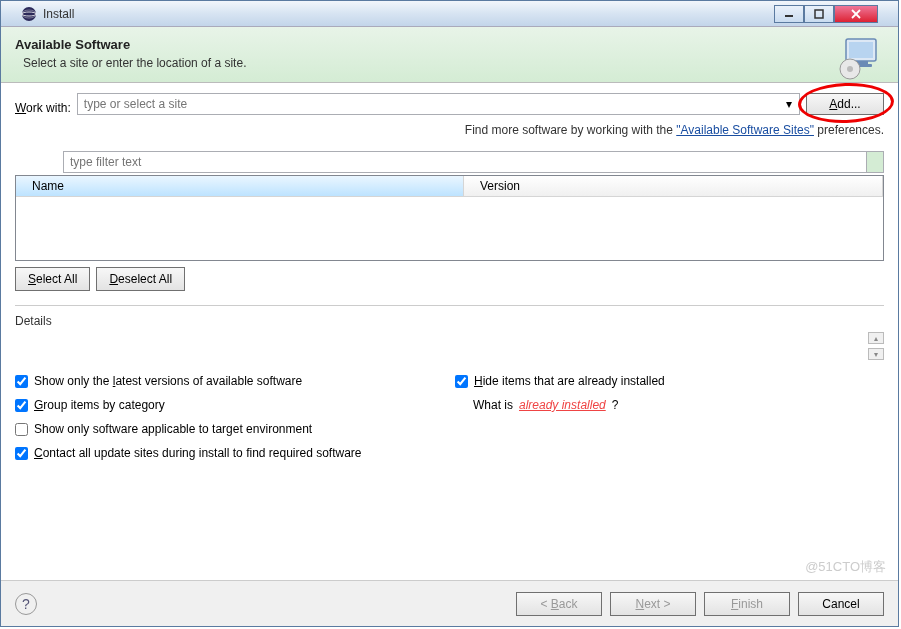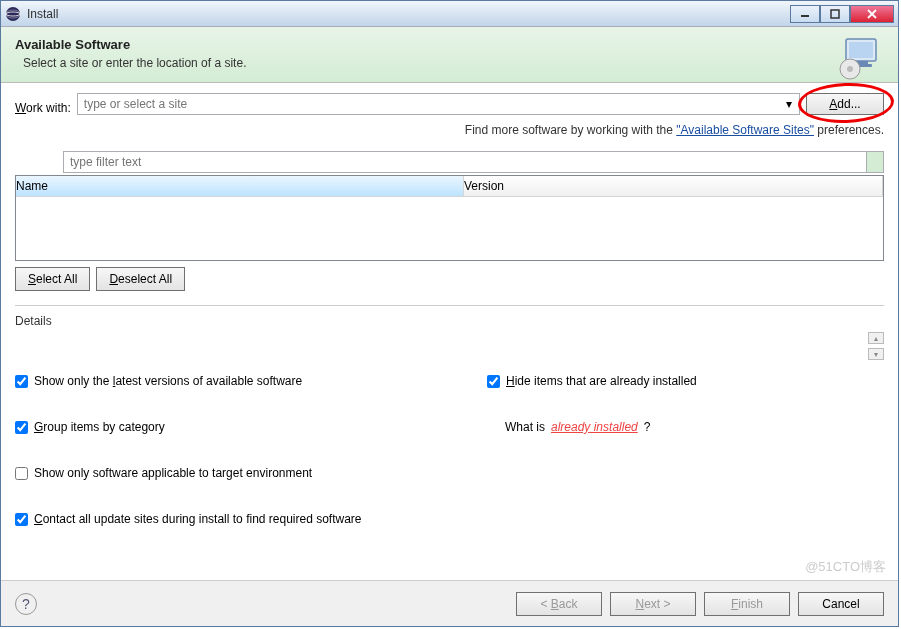--- a/index.html
+++ b/index.html
@@ -1,20 +1,20 @@
 <!DOCTYPE html>
 <html><head>
 <meta charset="utf-8">
 <style>
 * { box-sizing: border-box; margin: 0; padding: 0; font-family: "Segoe UI", Tahoma, sans-serif; font-size: 12px; }
 body { background: #fff; width: 901px; height: 629px; overflow: hidden; position: relative; }
 
 .window-outer { border: 1px solid #5a7aa0; width: 899px; height: 627px; position: relative; background: #fff; }
 
-.titlebar { height: 26px; background: linear-gradient(to bottom, #f2f6fb 0%, #d7e4f2 50%, #c3d5ea 100%); display: flex; align-items: center; padding: 0 4px; border-bottom: 1px solid #aab; }
+.titlebar { height: 26px; background: linear-gradient(to bottom, #f2f6fb 0%, #d7e4f2 50%, #c3d5ea 100%); display: flex; align-items: center; padding: 0 20px; border-bottom: 1px solid #aab; }
 .titlebar .eclipse-icon { width: 16px; height: 16px; margin-right: 6px; }
 .titlebar .title { flex: 1; color: #333; }
 .titlebar .win-buttons { display: flex; gap: 0; }
 .titlebar .win-btn { width: 30px; height: 18px; border: 1px solid #5a7aa0; display: flex; align-items: center; justify-content: center; font-size: 10px; color: #333; background: linear-gradient(to bottom, #eaf1fa, #c9dcf0); cursor: pointer; }
 .titlebar .win-btn.close { background: linear-gradient(to bottom, #e79, #d23); color: #fff; width: 44px; }
 .titlebar .win-btn svg { display: block; }
 
 .header-area { background: linear-gradient(to bottom, #e8f4e8, #d4ecd4); border-bottom: 1px solid #bbb; padding: 10px 14px 12px; position: relative; }
 .header-area .htitle { font-weight: bold; font-size: 13px; color: #222; margin-bottom: 4px; }
 .header-area .hsub { color: #333; padding-left: 8px; }
@@ -34,37 +34,37 @@
 .tip-line { text-align: right; margin-top: 8px; color: #333; }
 .tip-line a { color: #1a4ea1; text-decoration: underline; }
 
 .filter-input { width: 100%; height: 22px; margin-top: 14px; padding: 2px 6px; border: 1px solid #abadb3; color: #888; background: #fff; margin-left: 48px; }
 .filter-wrap { display: flex; }
 .filter-wrap input { flex: 1; border-right: none; }
 .filter-wrap .dropdown-stub { width: 18px; border: 1px solid #abadb3; background: #d4ecd4; }
 
 .table-wrap { border: 1px solid #828790; margin-top: 2px; height: 86px; overflow: hidden; }
 .table-head { display: flex; background: linear-gradient(to bottom, #fff, #f0f0f0); border-bottom: 1px solid #d5d5d5; }
-.table-head .col { padding: 3px 0; border-right: 1px solid #d5d5d5; }
+.table-head .col { padding: 3px 16px; border-right: 1px solid #d5d5d5; }
 .table-head .col.name { width: 448px; background: linear-gradient(to bottom, #eaf6ff, #bde3ff); }
 .table-head .col.version { flex: 1; }
 .table-body .row { display: flex; align-items: center; padding: 4px 8px 4px 26px; gap: 6px; }
 .table-body .row input[type=checkbox] { margin-right: 2px; }
 .info-icon { width: 14px; height: 14px; }
 
 .sel-buttons { margin-top: 6px; display: flex; gap: 6px; }
 .sel-buttons button { height: 24px; padding: 0 12px; border: 1px solid #707070; background: linear-gradient(to bottom, #f7f7f7, #e3e3e3); cursor: pointer; }
 
 .details-section { margin-top: 14px; border-top: 1px solid #ccc; padding-top: 8px; }
 .details-label { color: #333; margin-bottom: 4px; }
 .details-box { height: 28px; position: relative; }
 .details-scroll { position: absolute; right: 0; top: 0; width: 16px; height: 28px; display: flex; flex-direction: column; justify-content: space-between; }
 .details-scroll .sarrow { width: 16px; height: 12px; border: 1px solid #bbb; display: flex; align-items: center; justify-content: center; font-size: 8px; color: #888; background: #f0f0f0; cursor: pointer; }
 
-.options-grid { display: grid; grid-template-columns: 440px 1fr; column-gap: 0; row-gap: 10px; margin-top: 14px; gap: 32px; }
+.options-grid { display: grid; grid-template-columns: 440px 1fr; column-gap: 0; row-gap: 10px; margin-top: 14px; }
 .opt { display: flex; align-items: center; gap: 6px; }
 .opt label { cursor: pointer; }
 .opt .link { color: #ef4444; text-decoration: underline; cursor: pointer; font-style: italic; }
 .wide { grid-column: 1 / span 2; }
 
 .button-bar { position: absolute; bottom: 0; left: 0; right: 0; height: 46px; border-top: 1px solid #ccc; background: #f0f0f0; display: flex; align-items: center; padding: 0 14px; gap: 8px; }
 .button-bar .help-icon { width: 22px; height: 22px; border: 1px solid #999; border-radius: 50%; display: flex; align-items: center; justify-content: center; color: #557; cursor: pointer; font-size: 14px; }
 .button-bar .spacer { flex: 1; }
 .button-bar button { width: 86px; height: 24px; border: 1px solid #707070; background: linear-gradient(to bottom, #f7f7f7, #e3e3e3); cursor: pointer; }
 .button-bar button:disabled { color: #999; cursor: default; }

